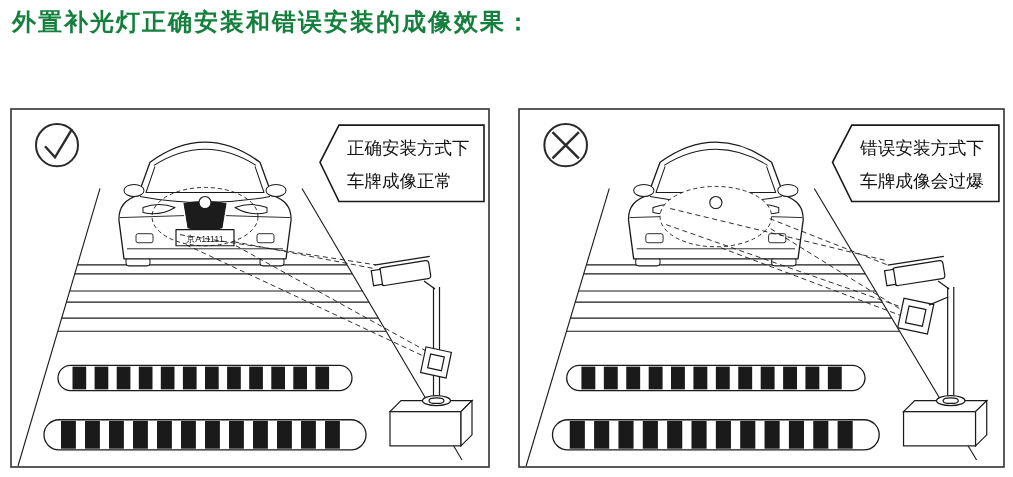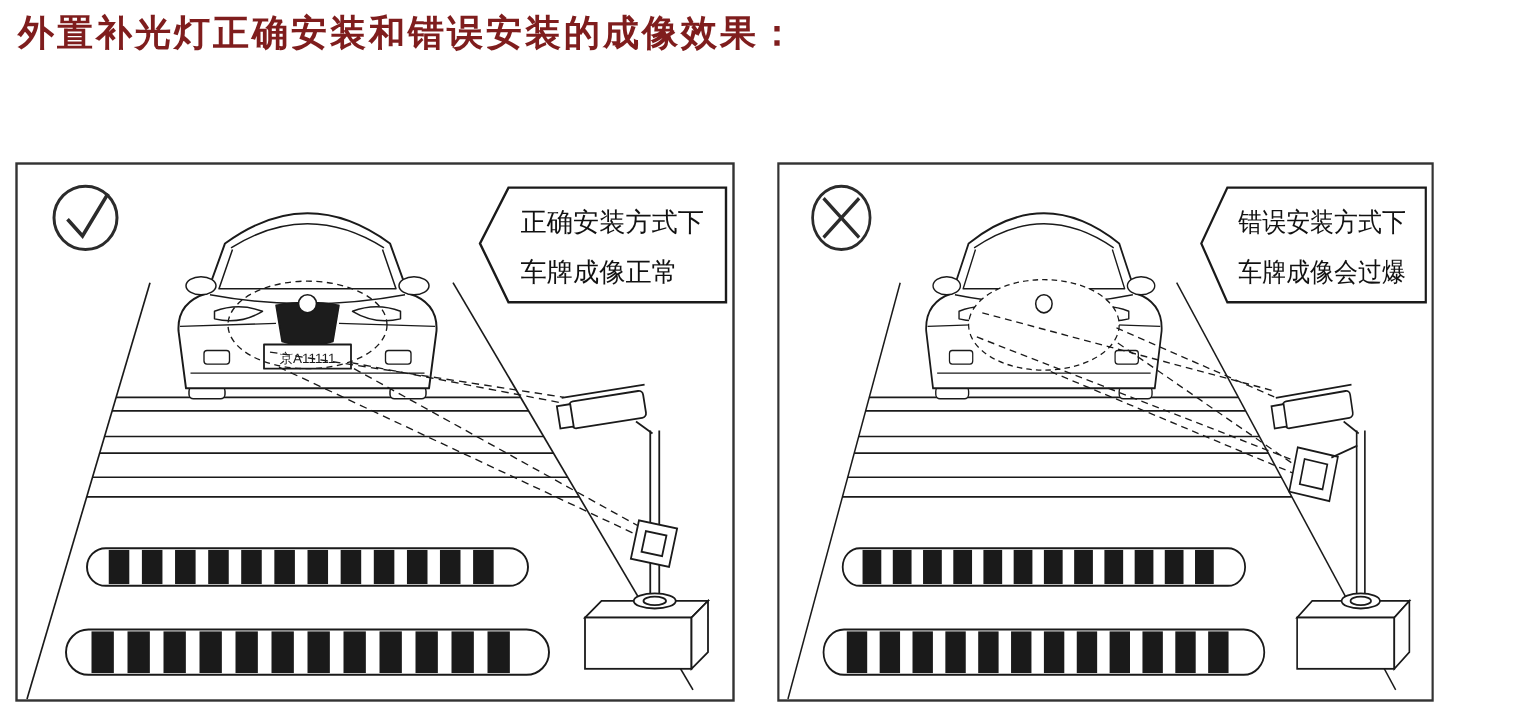--- a/index.html
+++ b/index.html
@@ -3,25 +3,25 @@
 <meta charset="utf-8">
 <style>
   html,body{margin:0;padding:0;}
   body{
     width:1013px;height:477px;position:relative;background:#ffffff;
     font-family:"Liberation Sans",sans-serif;overflow:hidden;
   }
   .page{position:absolute;inset:0;background:#fff;}
   .title{
     position:absolute;left:12px;top:6px;margin:0;
-    font-size:24px;font-weight:700;color:#7f1d1d;letter-spacing:2px;white-space:nowrap;
+    font-size:24px;font-weight:700;color:#15803d;letter-spacing:2px;white-space:nowrap;
   }
   .panel{position:absolute;top:108px;height:360px;}
   .panel-left{left:10px;width:480px;}
-  .panel-right{left:518px;width:438px;}
+  .panel-right{left:518px;width:487px;}
   .panel svg{display:block;width:100%;height:100%;}
 </style>
 </head>
 <body>
 
 <div class="page">
   <h1 class="title">外置补光灯正确安装和错误安装的成像效果：</h1>
   <div class="panel panel-left" id="panel-0">
       <svg viewBox="0 0 480 358" preserveAspectRatio="none" xmlns="http://www.w3.org/2000/svg">
   <rect x="1" y="1" width="478" height="356" fill="#fff" stroke="#333" stroke-width="1.6"></rect>

